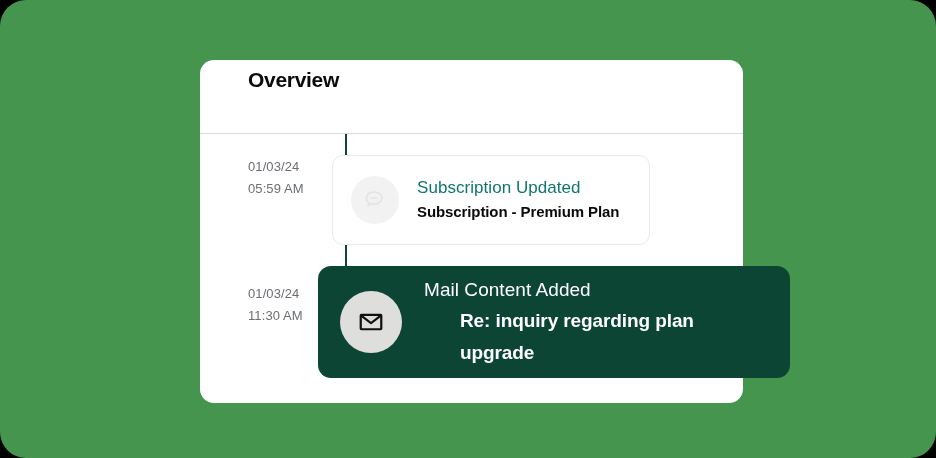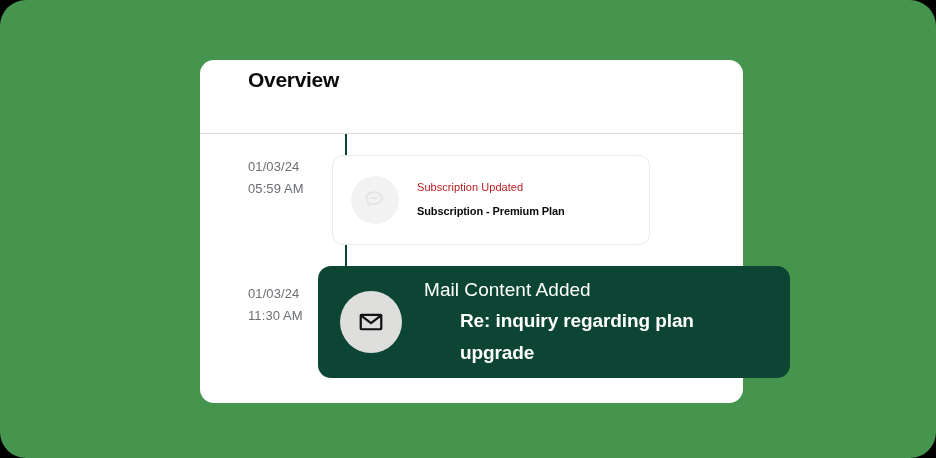--- a/index.html
+++ b/index.html
@@ -117,27 +117,27 @@
   .avatar.light { background: #f2f2f3; }
   .avatar.grey  { background: #dededd; width: 62px; height: 62px; }
 
   .event-text {
     margin-left: 18px;
     display: flex;
     flex-direction: column;
     justify-content: center;
   }
   .event-kind {
-    font-size: 11px;
-    color: #b91c1c;
+    font-size: 17px;
+    color: #0f766e;
     line-height: 23px;
     letter-spacing: 0.05px;
   }
   .event-subject {
-    font-size: 11px;
+    font-size: 15px;
     font-weight: bold;
     color: #0a0a0a;
     line-height: 25px;
     letter-spacing: -0.1px;
   }
 
   
   #event-card-2 {
     position: absolute;
     left: 318px;

